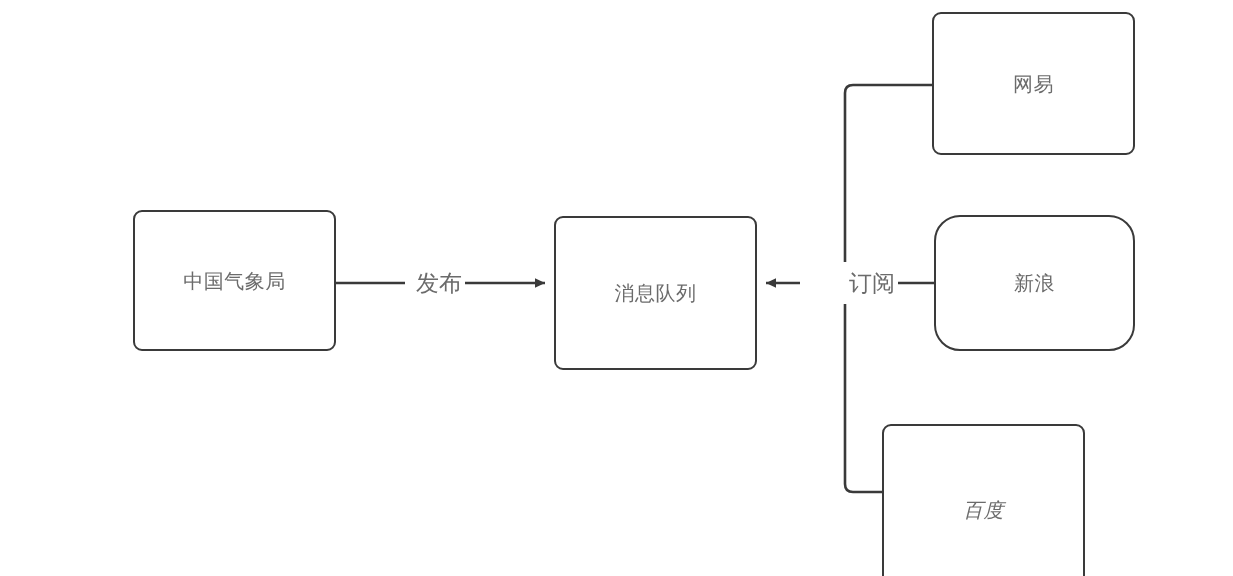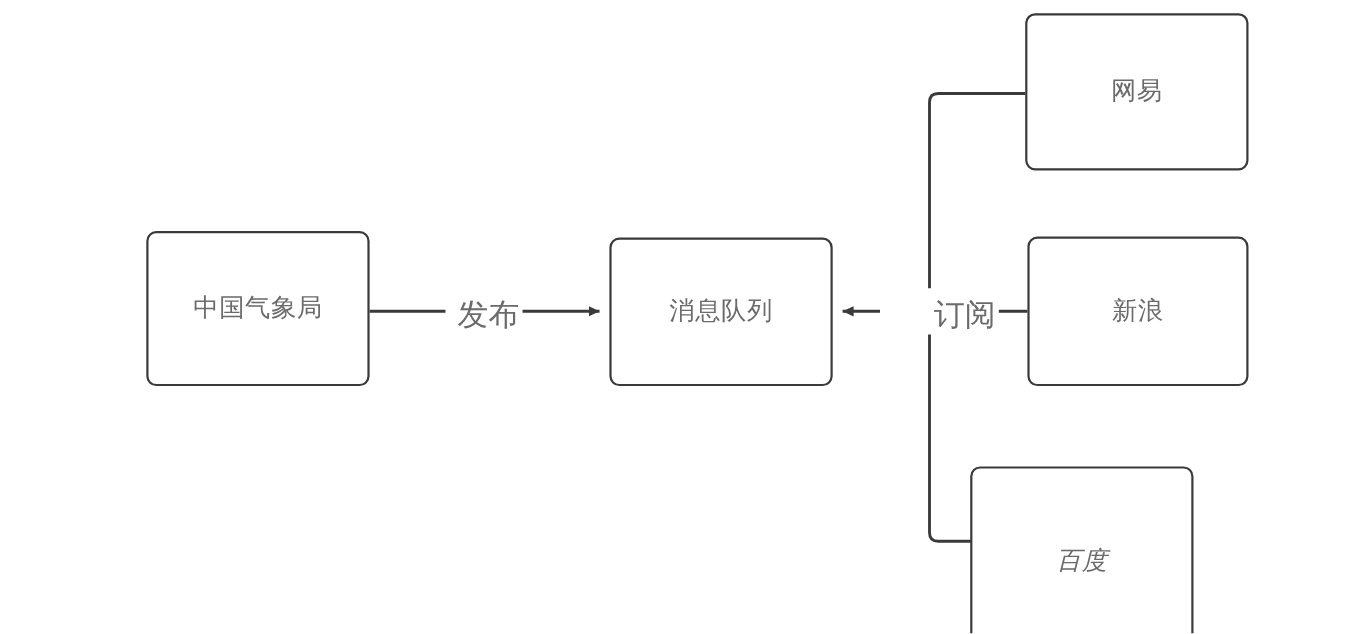--- a/index.html
+++ b/index.html
@@ -27,30 +27,30 @@
     box-sizing: border-box;
     background: #ffffff;
     border: 2.4px solid #3a3a3a;
     border-radius: 9px;
     display: flex;
     align-items: center;
     justify-content: center;
   }
   .node-label {
     color: #6b6b6b;
-    font-size: 23px;
+    font-size: 20px;
     line-height: 1;
     letter-spacing: 0.5px;
     white-space: nowrap;
     font-family: "DejaVu Sans", "Liberation Sans", sans-serif;
   }
   .edge-label {
     position: absolute;
     color: #6b6b6b;
-    font-size: 28px;
+    font-size: 23px;
     line-height: 1;
     white-space: nowrap;
     background: #ffffff;
     padding: 1px 3px;
     font-family: "DejaVu Sans", "Liberation Sans", sans-serif;
   }
 </style>
 </head>
 <body>
 
@@ -82,29 +82,29 @@
       <path d="M872,283 L934,283"></path>
 
       <path d="M845,304 L845,484 Q845,492 853,492 L934,492"></path>
     </g>
   </svg>
 
   <div class="node-box" style="left:133px; top:210px; width:203px; height:141px;text-align:center;">
     <span class="node-label">中国气象局</span>
   </div>
 
-  <div class="node-box" style="left:554px; top:216px; width:203px; height:135px;">
+  <div class="node-box" style="left:554px; top:216px; width:203px; height:154px;">
     <span class="node-label">消息队列</span>
   </div>
 
   <div class="node-box" style="left:932px; top:12px; width:203px; height:143px;">
     <span class="node-label">网易</span>
   </div>
 
-  <div class="node-box" style="left:934px; top:215px; width:201px; height:136px;">
+  <div class="node-box" style="left:934px; top:215px; width:201px; height:136px;border-radius:26px;">
     <span class="node-label">新浪</span>
   </div>
 
   <div class="node-box" style="left:882px; top:424px; width:203px; height:172px;font-style:italic;">
     <span class="node-label">百度</span>
   </div>
 
   <div class="edge-label" style="left:413px; top:271px;">发布</div>
 
   <div class="edge-label" style="left:846px; top:271px;">订阅</div>

